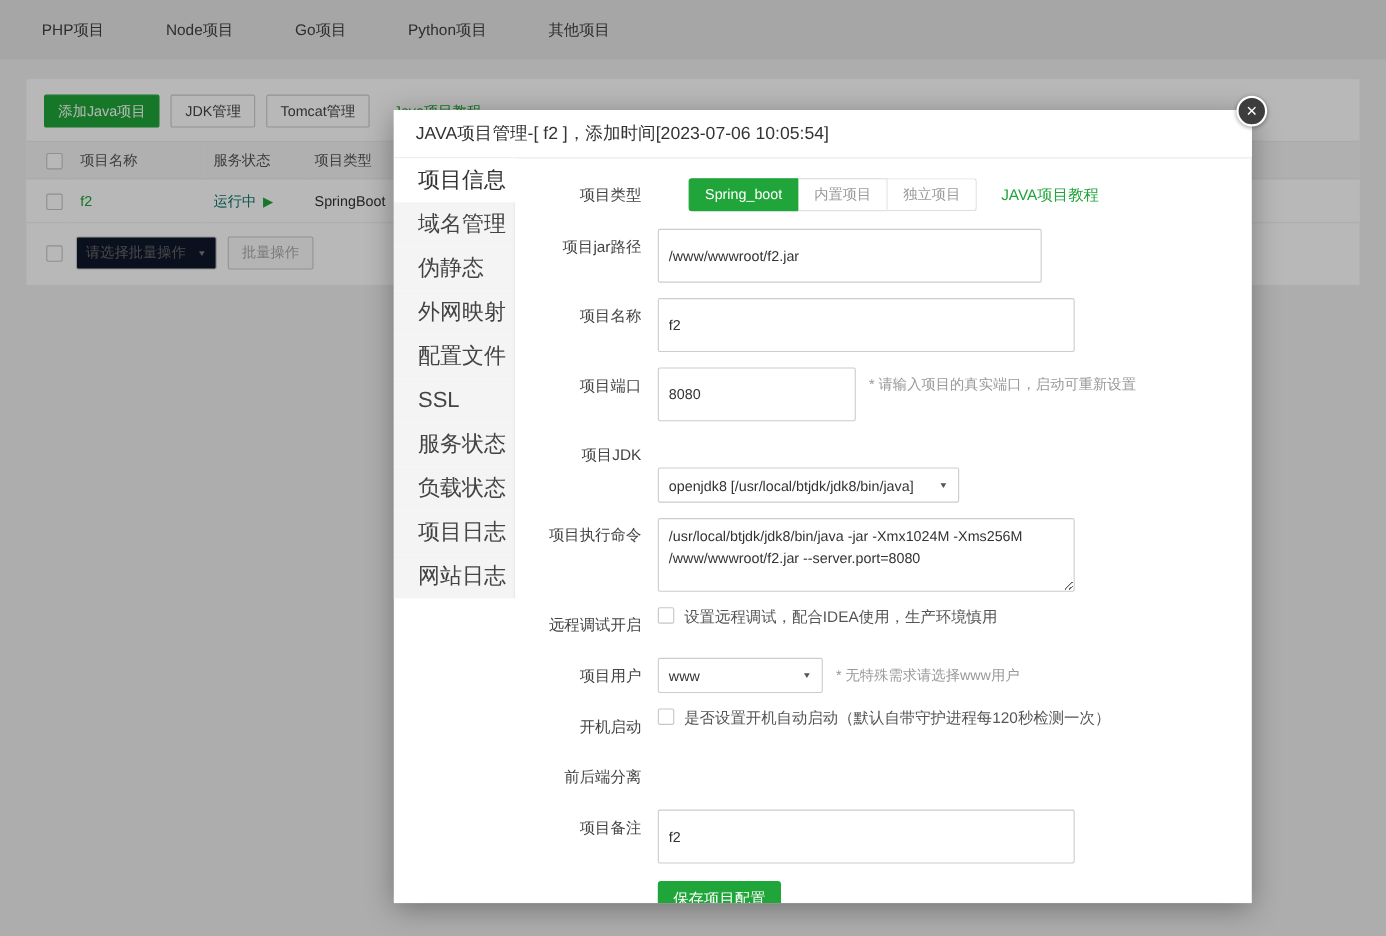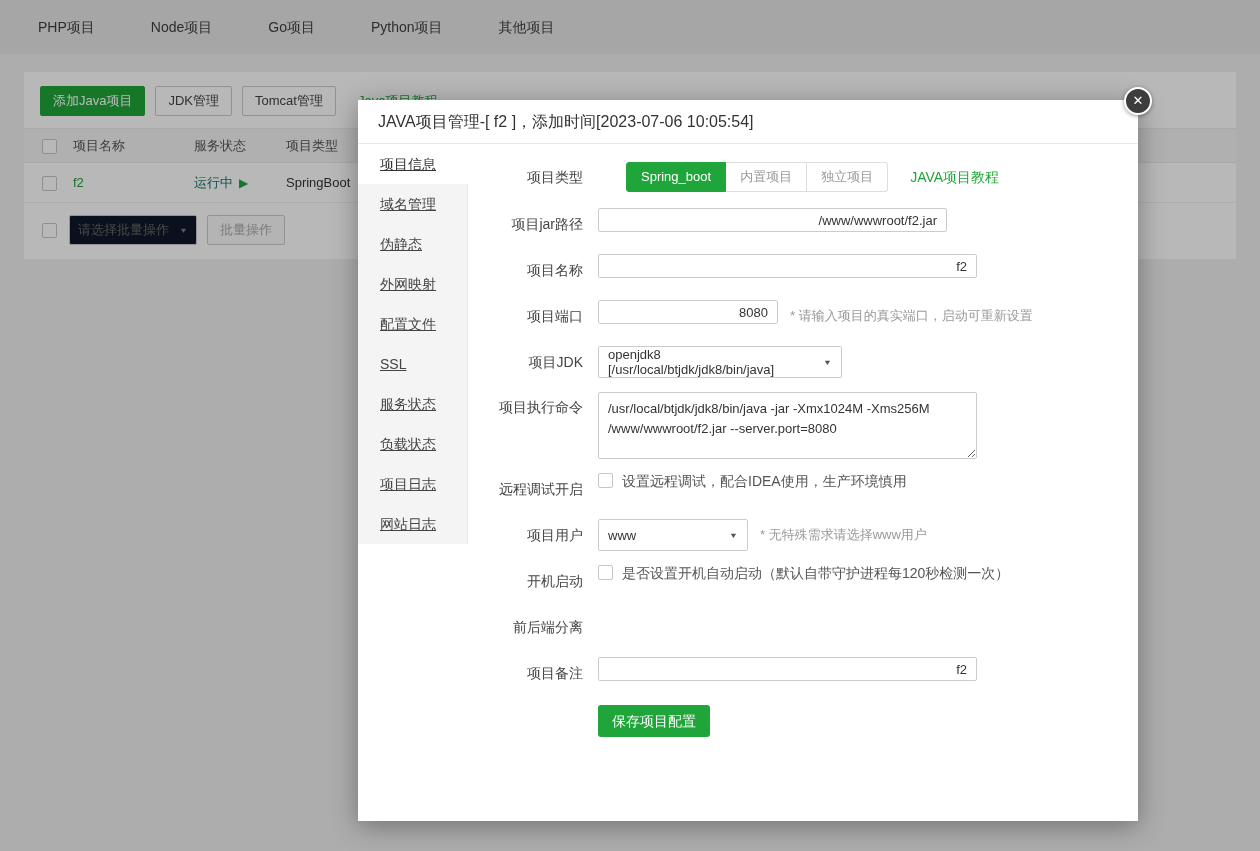--- a/index.html
+++ b/index.html
@@ -48,50 +48,50 @@
   .modal { position:absolute; left:358px; top:100px; width:780px; height:721px; background:#fff; z-index:20;
            box-shadow:0 5px 25px rgba(0,0,0,0.35); }
   .modal-header { height:44px; line-height:44px; padding:0 20px; font-size:16px; color:#333;
                   border-bottom:1px solid #e8e8e8; background:#fff; }
   .modal-close { position:absolute; top:-13px; right:-14px; width:28px; height:28px; border-radius:50%;
                  background:#3d3d3d; border:2px solid #fff; color:#fff; font-size:13px; line-height:24px;
                  text-align:center; cursor:pointer; box-shadow:0 1px 4px rgba(0,0,0,0.4); }
   .modal-body { display:flex; height:677px; }
 
   .side { width:110px; flex:none; }
-  .side-item { height:40px; line-height:40px; padding-left:22px; font-size:14px; color:#444;
-               background:#f4f4f4; border-right:1px solid #e8e8e8; cursor:pointer;text-decoration:underline; }
+  .side-item { height:40px; line-height:40px; padding-left:22px; font-size:20px; color:#444;
+               background:#f4f4f4; border-right:1px solid #e8e8e8; cursor:pointer; }
   .side-item.active { background:#fff; border-right-color:transparent; color:#333; }
 
   .form-area { flex:1; padding:18px 24px 20px 10px; overflow:hidden; }
   .form-row { display:flex; align-items:flex-start; margin-bottom:14px; }
   .form-label { width:105px; flex:none; text-align:right; margin-right:15px; line-height:32px;
                 font-size:14px; color:#444; }
   .ctrl { display:flex; align-items:center; }
 
   .seg-group { display:inline-flex;margin-left:28px; }
   .seg { height:30px; line-height:28px; padding:0 14px; font-size:13px; border:1px solid #ddd;
          background:#fff; color:#9a9a9a; cursor:pointer; }
   .seg + .seg { border-left:none; }
   .seg.first { border-radius:3px 0 0 3px; }
   .seg.last { border-radius:0 3px 3px 0; }
   .seg.active { background:#20a53a; border-color:#20a53a; color:#fff; }
   .tut-link { color:#20a53a; font-size:14px; margin-left:22px; line-height:30px; text-decoration:none; cursor:pointer; }
 
-  .inp { height:24px; border:1px solid #ccc; border-radius:2px; padding:0 9px; font-size:13px; color:#333;
-         font-family:"Liberation Sans","DejaVu Sans",sans-serif; background:#fff;text-align:right; }
+  .inp { height:49px; border:1px solid #ccc; border-radius:2px; padding:0 9px; font-size:13px; color:#333;
+         font-family:"Liberation Sans","DejaVu Sans",sans-serif; background:#fff; }
   .w-jar { width:349px; }
   .w-name { width:379px; }
   .w-port { width:180px; }
   .w-remark { width:379px; }
 
   .sel { height:32px; border:1px solid #ccc; border-radius:2px; background:#fff; display:inline-flex;
          align-items:center; padding:0 9px; font-size:13px; color:#333; cursor:pointer; }
   .sel .chev { font-size:9px; color:#555; margin-left:auto; transform:scaleY(.85); }
-  .w-jdk { width:244px; }
+  .w-jdk { width:274px;margin-top:28px; }
   .w-user { width:150px; }
 
   .tarea { width:379px; height:67px; border:1px solid #ccc; border-radius:2px; padding:6px 9px;
            font-size:13px; line-height:1.55; color:#333; font-family:"Liberation Sans","DejaVu Sans",sans-serif;
            resize:vertical; }
 
   .note { color:#999; font-size:13px; margin-left:12px; line-height:32px; }
   .check-line { display:flex; align-items:flex-start; height:32px; }
   .check-text { margin-left:9px; font-size:14px; color:#555; }
   .check-text.muted { color:#b9b9b9; }

